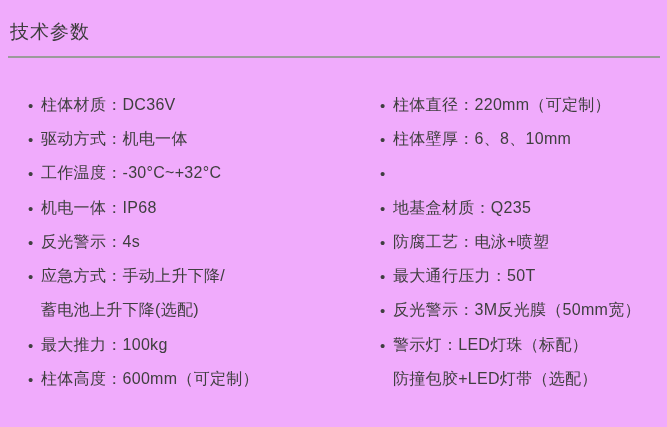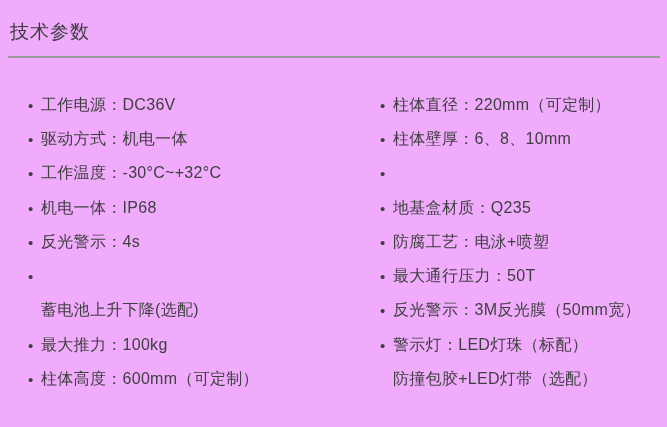--- a/index.html
+++ b/index.html
@@ -60,40 +60,41 @@
 </style>
 </head>
 <body>
 
 <div class="page">
   <div class="title">技术参数</div>
   <div class="divider"></div>
   <div class="col col-left">
       <div class="line">
         <span class="bullet">•</span>
-        <span class="text">工作电源：DC36V</span>
+        <span class="text">柱体材质：DC36V</span>
       </div>
       <div class="line">
         <span class="bullet">•</span>
         <span class="text">驱动方式：机电一体</span>
       </div>
       <div class="line">
         <span class="bullet">•</span>
         <span class="text">工作温度：-30°C~+32°C</span>
       </div>
       <div class="line">
         <span class="bullet">•</span>
         <span class="text">机电一体：IP68</span>
       </div>
       <div class="line">
         <span class="bullet">•</span>
         <span class="text">反光警示：4s</span>
       </div>
       <div class="line">
         <span class="bullet">•</span>
+        <span class="text">应急方式：手动上升下降/</span>
       </div>
       <div class="line cont">
         <span class="bullet"></span>
         <span class="text">蓄电池上升下降(选配)</span>
       </div>
       <div class="line">
         <span class="bullet">•</span>
         <span class="text">最大推力：100kg</span>
       </div>
       <div class="line">

